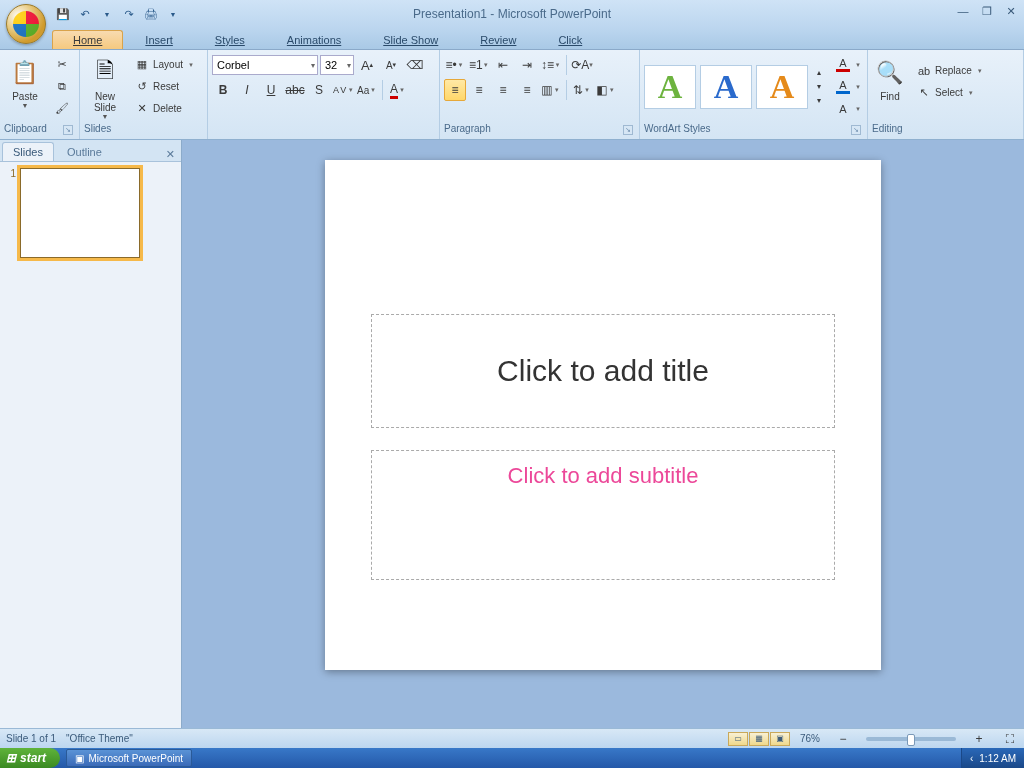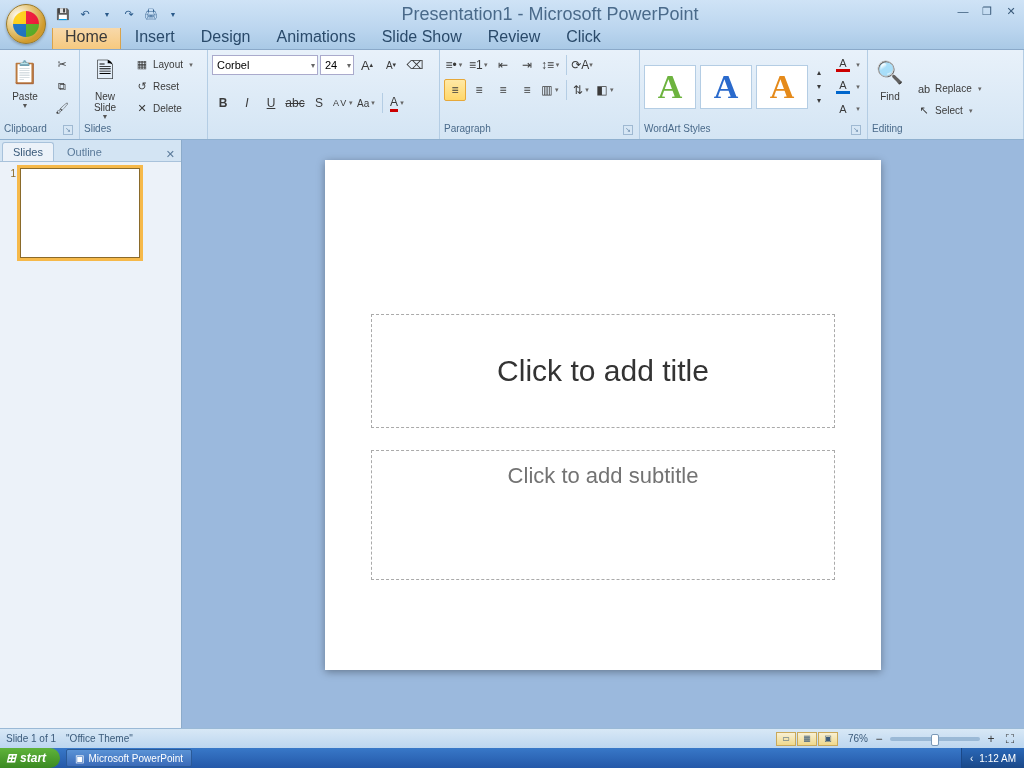--- a/index.html
+++ b/index.html
@@ -4,27 +4,27 @@
 <style>
 * { margin: 0; padding: 0; box-sizing: border-box; font-family: "Segoe UI", Tahoma, sans-serif; }
 body { width: 1024px; height: 768px; overflow: hidden; background: #9bb9dd; }
 
 
 .titlebar { height: 28px; background: linear-gradient(#cfe3f6,#bcd6ef); display: flex; align-items: center; position: relative; }
 .office-btn { width: 40px; height: 40px; border-radius: 50%; background: radial-gradient(circle at 30% 30%, #fff, #e6c77a 40%, #d09b2e 70%); border: 1px solid #9a7a2a; position: absolute; top: 4px; left: 6px; z-index: 10; box-shadow: 0 1px 3px rgba(0,0,0,.3); display:flex;align-items:center;justify-content:center; }
 .office-btn::after{content:"";width:26px;height:26px;border-radius:50%;background:conic-gradient(#e03 0 90deg,#4a2 90deg 180deg,#06c 180deg 270deg,#fc0 270deg 360deg);opacity:.85}
 .qat { margin-left: 54px; display: flex; gap: 4px; align-items: center; }
 .qat .qbtn { width: 18px; height: 18px; display:flex; align-items:center; justify-content:center; font-size:11px; color:#2a5a8a; cursor:pointer; }
-.title-text { position: absolute; left: 50%; transform: translateX(-50%); font-size: 18px; color: #4a6a8a; margin-left: 38px; }
+.title-text { position: absolute; left: 50%; transform: translateX(-50%); font-size: 12px; color: #4a6a8a; }
 .winbtns { position: absolute; right: 4px; top: 4px; display: flex; gap: 6px; }
 .winbtns span { width:18px;height:14px;display:flex;align-items:center;justify-content:center;font-size:11px;color:#3a5a7a;cursor:pointer; }
 
 
 .tabs { height: 22px; background: linear-gradient(#bcd6ef,#a9c9e6); display: flex; align-items: flex-end; padding-left: 52px; gap: 2px; border-bottom:1px solid #8aa9c9; }
-.tab { padding: 3px 12px; font-size: 16px; color: #2a4a6a; cursor:pointer; border-top-left-radius:3px;border-top-right-radius:3px; }
+.tab { padding: 3px 20px; font-size: 11px; color: #2a4a6a; cursor:pointer; border-top-left-radius:3px;border-top-right-radius:3px;text-decoration:underline; }
 .tab.active { background: linear-gradient(#f8dbb0,#f6c97f); border:1px solid #d9a34b; border-bottom:none; color:#3a3a3a; }
 
 
 .ribbon { height: 90px; background: linear-gradient(#e8f1fa,#d4e5f4); border-bottom:1px solid #8fb0cf; display:flex; }
 .group { border-right:1px solid #b4cde4; display:flex; flex-direction:column; padding: 2px 4px 0; }
 .group-body { flex:1; display:flex; align-items:flex-start; gap:3px; padding-top:2px; }
 .group-label { height:16px; font-size:10px; color:#4a6a8a; position:relative; }
 .group-label .dlaunch { position:absolute; right:2px; top:2px; width:10px; height:10px; border:1px solid #9fb9d2; font-size:7px; color:#6a8aaa; display:flex;align-items:center;justify-content:center; }
 
 .bigbtn { width:42px; height:66px; display:flex; flex-direction:column; align-items:center; justify-content:flex-start; padding-top:2px; border:1px solid transparent; border-radius:3px; cursor:pointer; }
@@ -55,28 +55,28 @@
 .closex{margin-left:auto;margin-right:6px;font-size:11px;color:#5a7a9a;cursor:pointer}
 .thumblist{flex:1;padding:6px;overflow:auto}
 .thumb{display:flex;gap:4px}
 .thumb .num{font-size:10px;color:#8a6a2a;width:10px;text-align:right}
 .thumb .mini{width:120px;height:90px;background:#fff;border:1px solid #8a6a2a;outline:3px solid #f6b94a}
 
 .slidearea{flex:1;background:#9bb9dd;display:flex;align-items:flex-start;justify-content:center;overflow:auto;padding-top:20px}
 .slide{width:556px;height:510px;background:#fff;box-shadow:0 2px 8px rgba(0,0,0,.35);position:relative}
 .ph{position:absolute;border:1px dashed #aaa;display:flex;align-items:center;justify-content:center;text-align:center}
 .ph-title{left:46px;top:154px;right:46px;height:114px;font-size:30px;color:#333}
-.ph-sub{left:46px;top:290px;right:46px;height:130px;font-size:22px;color:#737373;align-items:flex-start;padding-top:12px}
+.ph-sub{left:46px;top:290px;right:46px;height:130px;font-size:22px;color:#ec4899;align-items:flex-start;padding-top:12px}
 
 
 .statusbar{position:absolute;left:0;right:0;bottom:20px;height:20px;background:linear-gradient(#d8e8f6,#bcd6ef);border-top:1px solid #9ab9d6;display:flex;align-items:center;font-size:10px;color:#3a5a7a;padding:0 6px;gap:10px}
 .statusbar .spacer{flex:1}
 .viewbtns{display:flex;gap:1px}
 .viewbtns .vb{width:20px;height:14px;background:linear-gradient(#f8f0d4,#f0d98c);border:1px solid #c9a85a;font-size:8px;display:flex;align-items:center;justify-content:center;cursor:pointer}
-.zoom{display:flex;align-items:center;gap:4px}
+.zoom{display:flex;align-items:center;gap:16px}
 .zslider{width:90px;height:4px;background:#9ab9d6;position:relative;border-radius:2px}
 .zslider::after{content:"";position:absolute;left:45%;top:-3px;width:6px;height:10px;background:#fff;border:1px solid #7a99b8;border-radius:2px}
 
 
 .taskbar{position:absolute;left:0;right:0;bottom:0;height:20px;background:linear-gradient(#3878c8,#2458a8);display:flex;align-items:center}
 .startbtn{height:20px;padding:0 14px 0 6px;background:linear-gradient(#5fb33a,#3a8a22);color:#fff;font-style:italic;font-weight:bold;font-size:12px;display:flex;align-items:center;gap:4px;border-top-right-radius:10px;border-bottom-right-radius:10px;cursor:pointer}
 .taskbtn{height:18px;margin-left:6px;padding:0 8px;background:linear-gradient(#5a93d6,#3a6ab8);border:1px solid #2a5a98;color:#fff;font-size:10px;display:flex;align-items:center;gap:4px;cursor:pointer;border-radius:2px}
 .tray{margin-left:auto;height:20px;background:linear-gradient(#2a68b8,#1a4888);padding:0 8px;display:flex;align-items:center;color:#fff;font-size:10px;gap:6px;border-left:1px solid #1a4888}
 </style>
 </head>
@@ -96,21 +96,21 @@
   <div class="winbtns">
     <span>—</span>
     <span>❐</span>
     <span>✕</span>
   </div>
 </div>
 
 <div class="tabs">
   <div class="tab active">Home</div>
   <div class="tab">Insert</div>
-  <div class="tab">Design</div>
+  <div class="tab">Styles</div>
   <div class="tab">Animations</div>
   <div class="tab">Slide Show</div>
   <div class="tab">Review</div>
   <div class="tab">Click</div>
 </div>
 
 <div class="ribbon">
 
   <div class="group" style="width:80px">
     <div class="group-body">
@@ -155,24 +155,24 @@
         <div class="smbtn">
             <span class="sico">✕</span>
             <span>Delete</span>
           </div>
       </div>
     </div>
     <div class="group-label"><span>Slides</span></div>
   </div>
 
   <div class="group" style="width:232px">
-    <div class="group-body" style="flex-direction:column;gap:16px;width:100%">
+    <div class="group-body" style="flex-direction:column;gap:3px;width:100%">
       <div class="font-row">
         <div class="combo" style="width:106px">Corbel</div>
-        <div class="combo" style="width:34px">24</div>
+        <div class="combo" style="width:34px">32</div>
         <div class="iconbtn" title="Increase Font Size">
             <span style="font-size:13px">A</span>
             <span style="font-size:7px;vertical-align:super">▴</span>
           </div>
         <div class="iconbtn">
             <span style="font-size:10px">A</span>
             <span style="font-size:7px">▾</span>
           </div>
         <div class="iconbtn">
             <span>⌫</span>
@@ -304,21 +304,21 @@
     </div>
     <div class="group-label"><span>WordArt Styles</span><span class="dlaunch">↘</span></div>
   </div>
 
   <div class="group" style="flex:1">
     <div class="group-body">
       <div class="bigbtn" style="width:36px">
         <span class="ico">🔍</span>
         <span class="lbl">Find</span>
       </div>
-      <div class="smallrow" style="margin-top:24px">
+      <div class="smallrow" style="margin-top:6px">
         <div class="smbtn">
             <span class="sico">ab</span>
             <span>Replace</span>
             <span class="dsplit">▾</span>
           </div>
         <div class="smbtn">
             <span class="sico">↖</span>
             <span>Select</span>
             <span class="dsplit">▾</span>
           </div>

